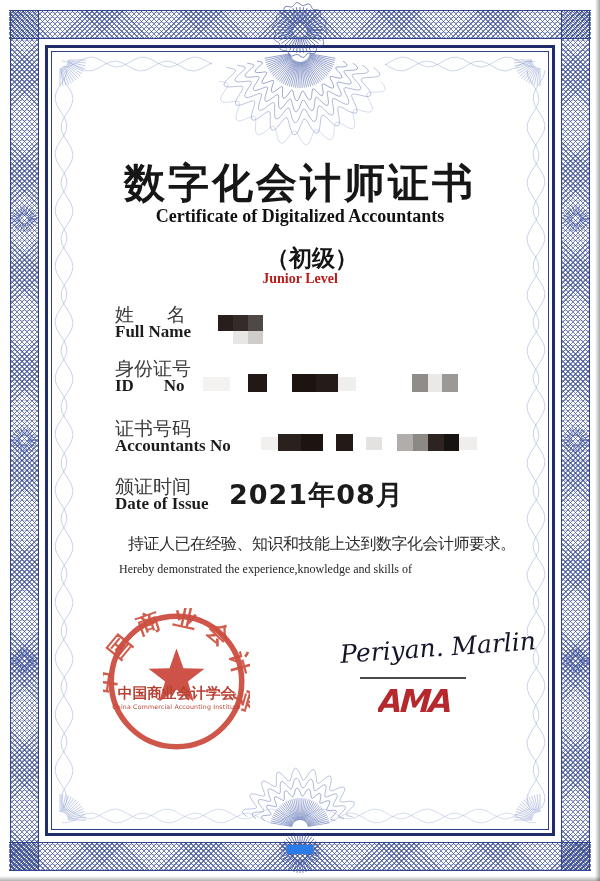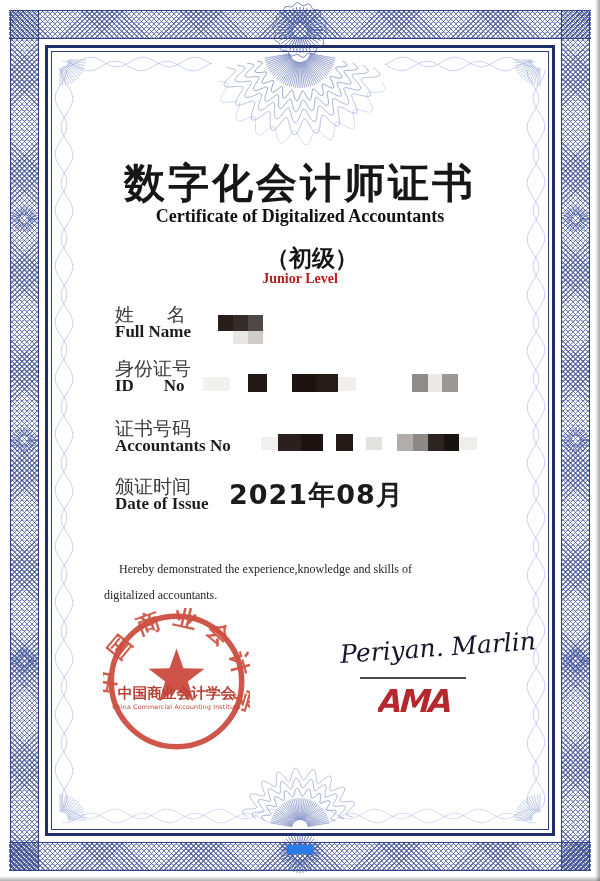--- a/index.html
+++ b/index.html
@@ -495,22 +495,22 @@
   <div class="rd" style="left:397px;top:434px;width:16px;height:17px;background:#b0adab"></div>
   <div class="rd" style="left:413px;top:434px;width:15px;height:17px;background:#8b8886"></div>
   <div class="rd" style="left:428px;top:434px;width:16px;height:17px;background:#2d2421"></div>
   <div class="rd" style="left:444px;top:434px;width:15px;height:17px;background:#171310"></div>
   <div class="rd" style="left:459px;top:437px;width:18px;height:13px;background:#f0eeec"></div>
 
   <div class="c lab-zh" style="top:474px">颁证时间</div>
   <div class="c lab-en" style="top:494px">Date of Issue</div>
   <div class="c date-value">2021年08月</div>
 
+  <div class="c stmt-zh">持证人已在经验、知识和技能上达到数字化会计师要求。</div>
   <div class="c stmt-en stmt-en1">Hereby demonstrated the experience,knowledge and skills of</div>
-  <div class="c stmt-en stmt-en2">digitalized accountants.</div>
 
   <svg class="c seal" viewBox="0 0 160 160">
     <defs>
       <path id="sealArc" d="M 14,96 A 66,66 0 1 1 126,132" fill="none"></path>
     </defs>
     <circle cx="80" cy="80" r="71" fill="none" stroke="#c53528" stroke-width="6" opacity="0.9"></circle>
     <polygon points="80,44 87.6,65.5 110.4,66.1 92.4,80 98.8,101.9 80,89 61.2,101.9 67.6,80 49.6,66.1 72.4,65.5" fill="#c53528" opacity="0.92"></polygon>
     <text font-size="25" font-weight="bold" fill="#c94331" letter-spacing="11" opacity="0.92">
       <textPath href="#sealArc" startOffset="2">中国商业会计学会</textPath>
     </text>

